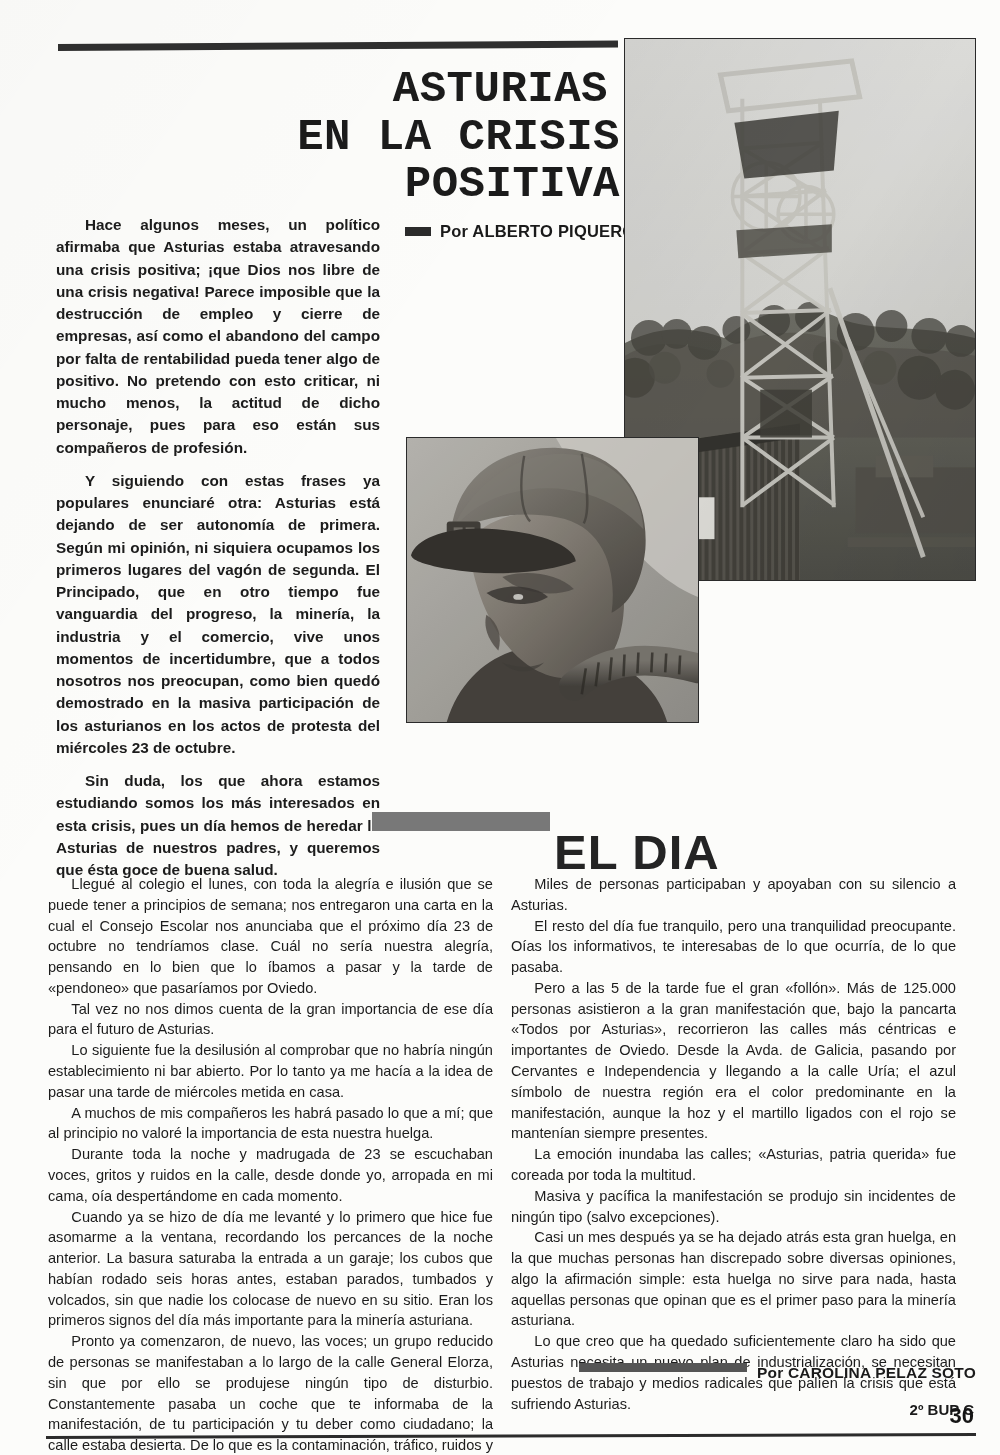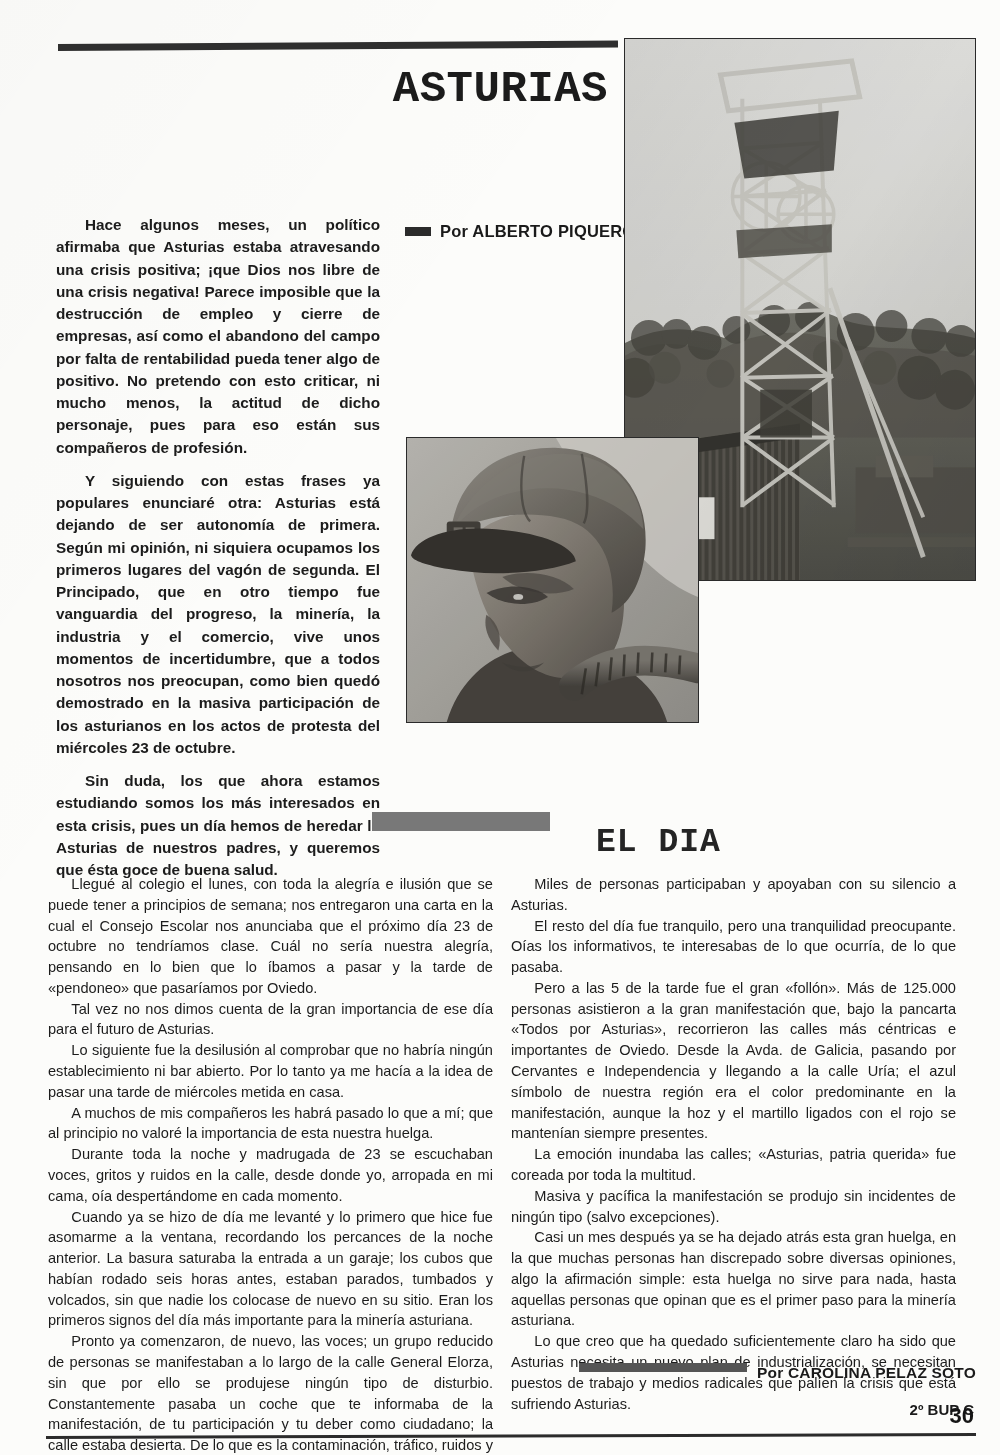--- a/index.html
+++ b/index.html
@@ -115,28 +115,27 @@
   }
   .eldia-text {
     position: absolute;
     left: 182px;
     top: 0;
     display: flex;
     align-items: baseline;
     gap: 14px;
   }
   .eldia-text .words {
-    font-family: Liberation Mono, monospace;
-    font-weight: bold;
-    font-size: 33px;
+    font-family: Liberation Sans, sans-serif;
+    font-weight: bold;
+    font-size: 49px;
     letter-spacing: 1px;
     color: #242424;
     position: relative;
     top: 62px;
-    margin-left: 42px;
   }
   .eldia-text .num {
     font-family: "Liberation Serif", serif;
     font-weight: bold;
     font-size: 88px;
     letter-spacing: -1px;
     color: #242424;
     position: relative;
     top: 64px;
   }
@@ -232,20 +231,21 @@
 </style>
 </head>
 <body>
 
 <div class="page">
 
   <div class="top-rule"></div>
 
   <h1 class="headline">
     <span class="l1">ASTURIAS</span>
+    <span class="l2">EN LA CRISIS POSITIVA</span>
   </h1>
 
   <div class="byline-top">
     <span class="byline-bar"></span>
     <span class="txt">Por ALBERTO PIQUERO</span>
   </div>
 
   <div class="intro-col">
     <p>Hace algunos meses, un político afirmaba que Asturias estaba atravesando una crisis positiva; ¡que Dios nos libre de una crisis negativa! Parece imposible que la destrucción de empleo y cierre de empresas, así como el abandono del campo por falta de rentabilidad pueda tener algo de positivo. No pretendo con esto criticar, ni mucho menos, la actitud de dicho personaje, pues para eso están sus compañeros de profesión.</p>
     <p>Y siguiendo con estas frases ya populares enunciaré otra: Asturias está dejando de ser autonomía de primera. Según mi opinión, ni siquiera ocupamos los primeros lugares del vagón de segunda. El Principado, que en otro tiempo fue vanguardia del progreso, la minería, la industria y el comercio, vive unos momentos de incertidumbre, que a todos nosotros nos preocupan, como bien quedó demostrado en la masiva participación de los asturianos en los actos de protesta del miércoles 23 de octubre.</p>

